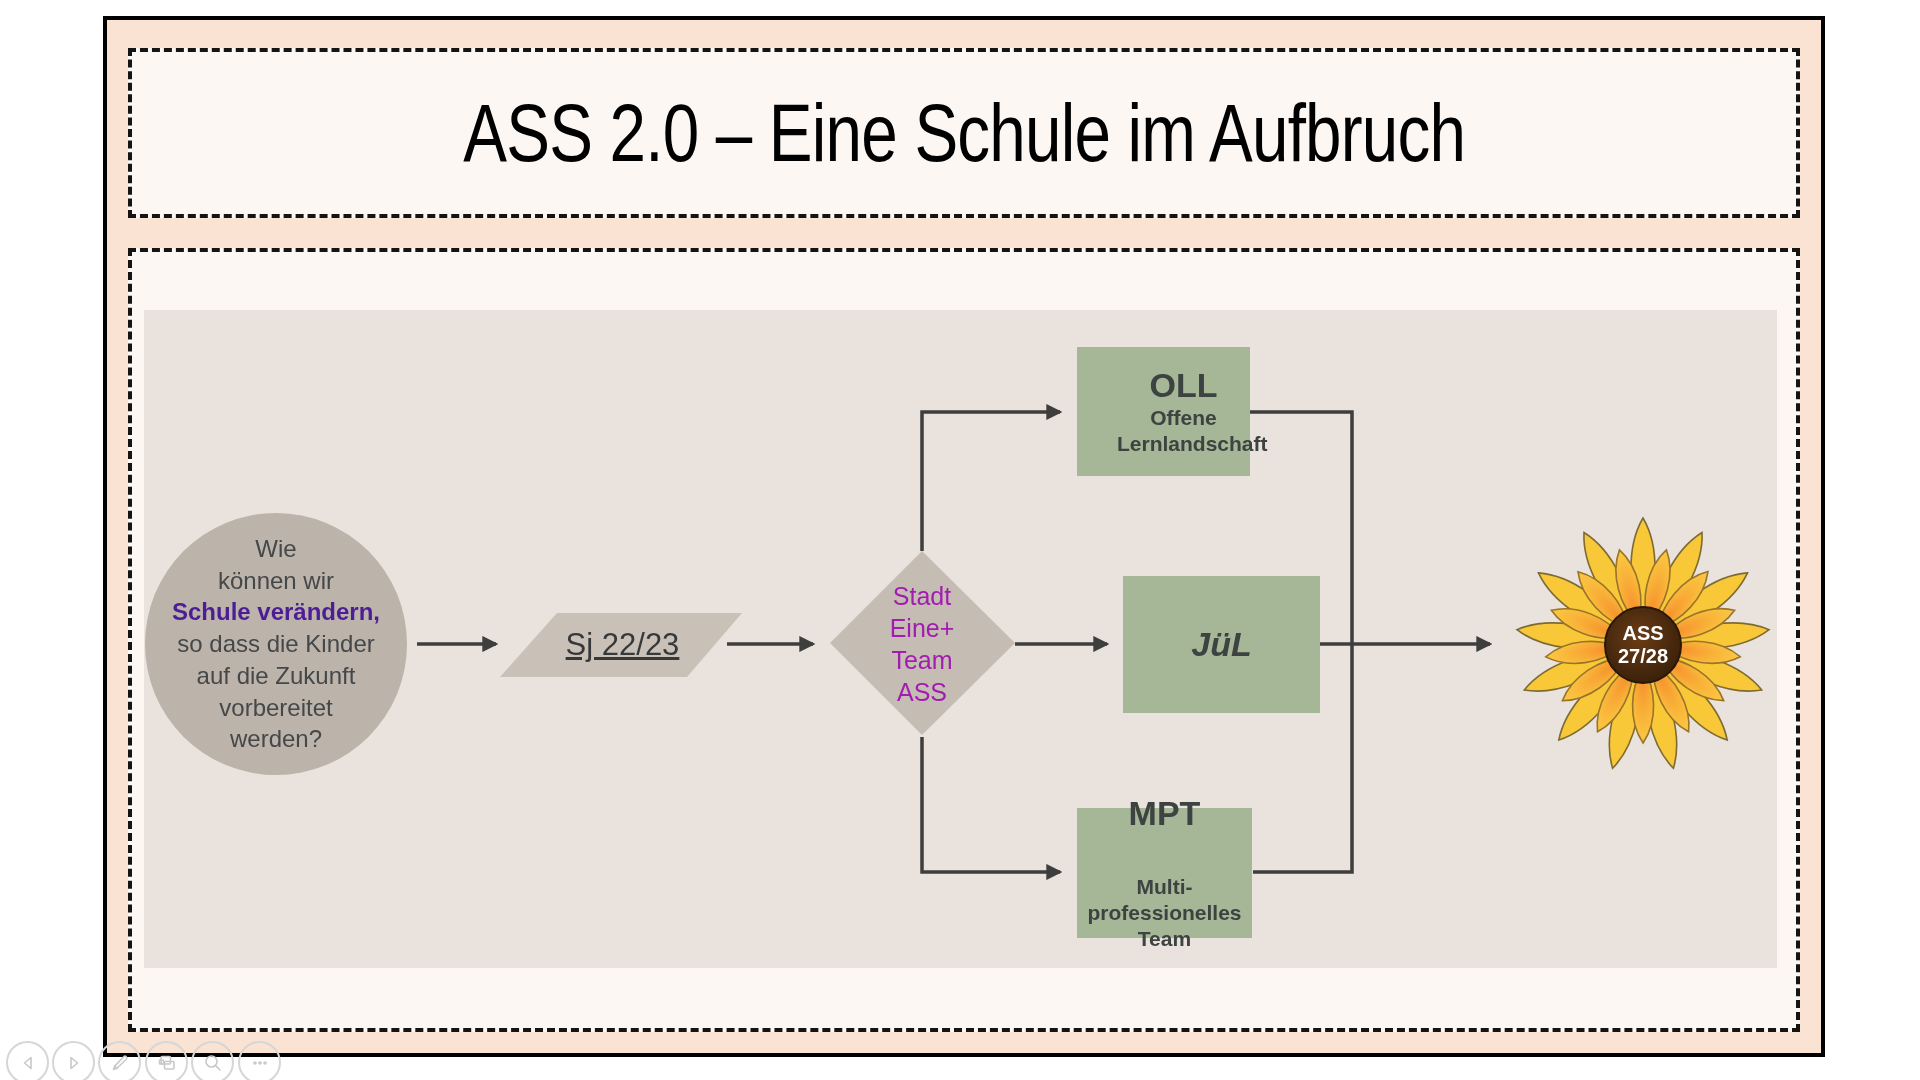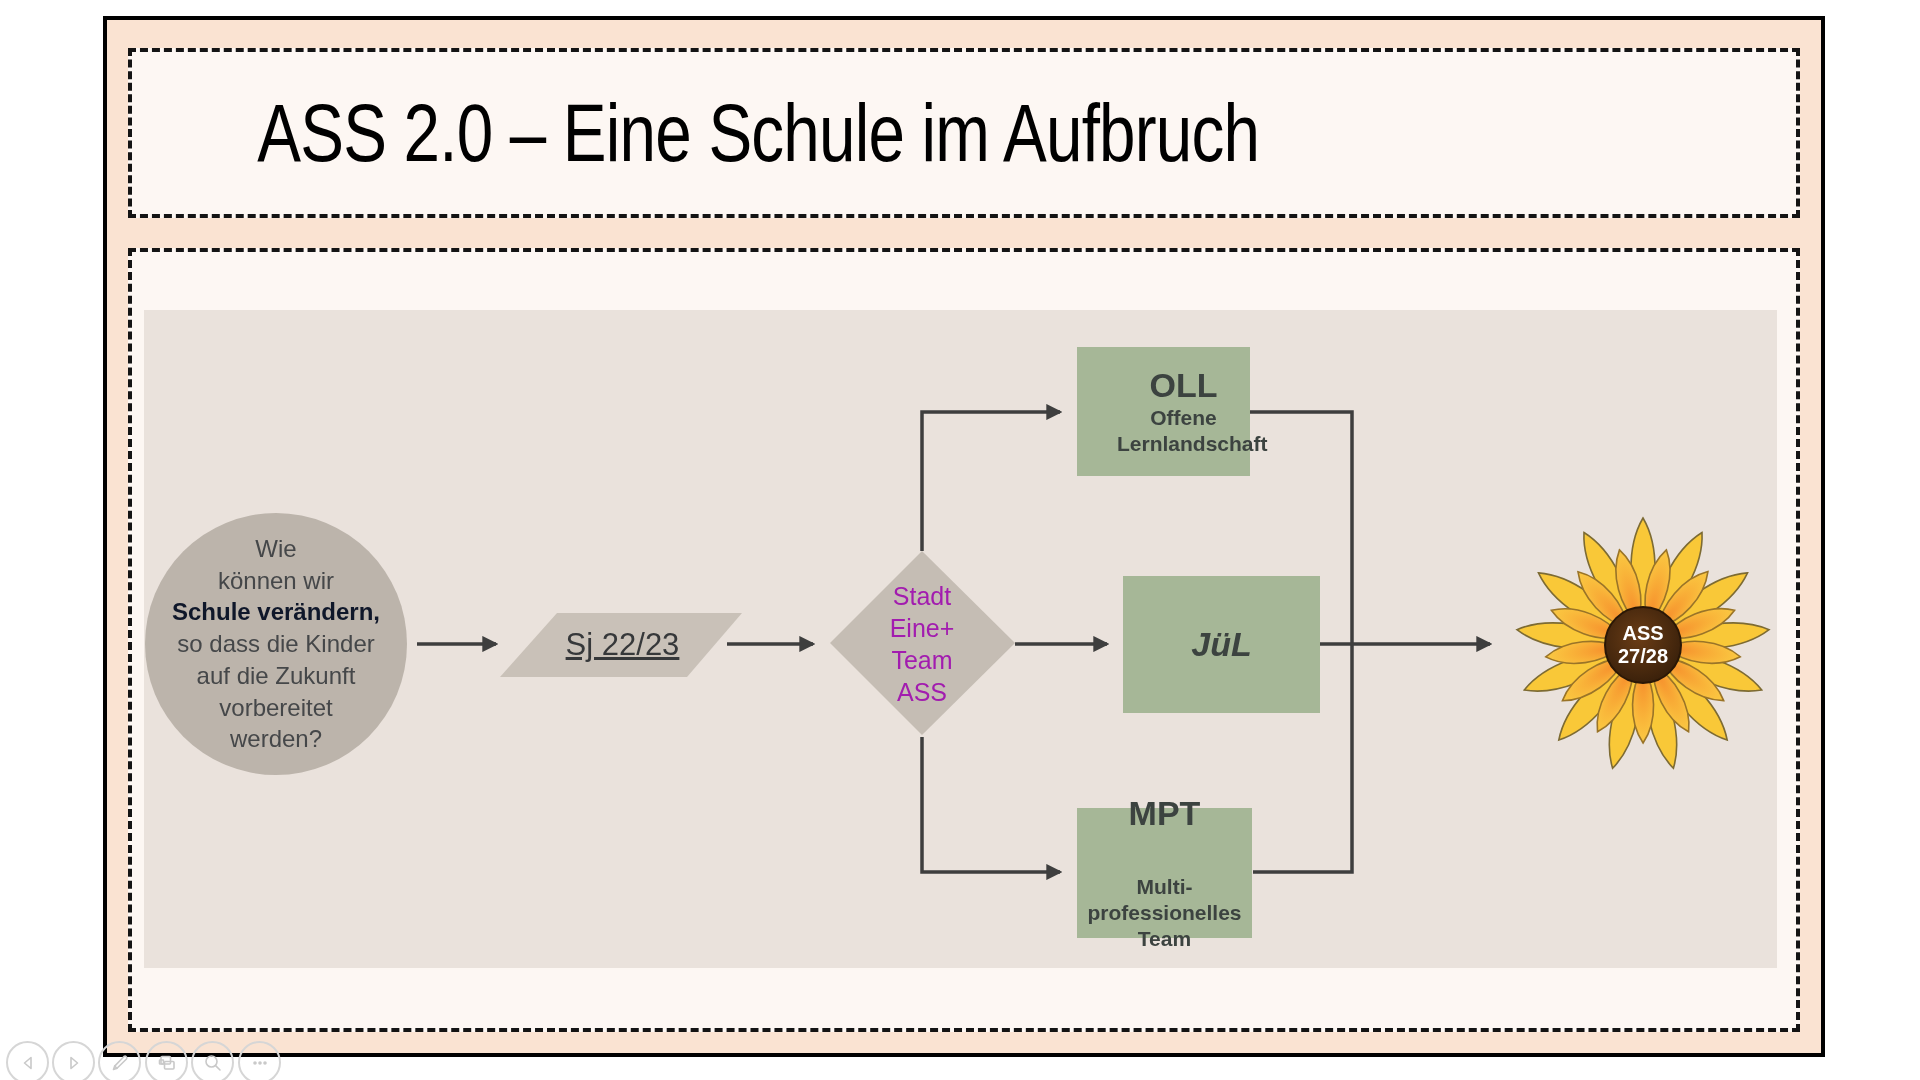--- a/index.html
+++ b/index.html
@@ -3,33 +3,33 @@
 <meta charset="utf-8">
 <style>
   html,body{margin:0;padding:0;background:#fff;}
   #app{position:relative;width:1920px;height:1080px;background:#ffffff;overflow:hidden;
        font-family:"Liberation Sans", sans-serif;color:#45474a;}
 
   
   .slide{position:absolute;left:103px;top:16px;width:1722px;height:1041px;
          box-sizing:border-box;background:#fae3d2;border:4px solid #000;}
   .dashed-box{position:absolute;box-sizing:border-box;border:4px dashed #141414;background:#fdf7f3;}
-  .title-box{left:128px;top:48px;width:1672px;height:170px;display:flex;align-items:center;justify-content:flex-start;}
+  .title-box{left:128px;top:48px;width:1672px;height:170px;display:flex;align-items:center;justify-content:center;}
   .content-box{left:128px;top:248px;width:1672px;height:784px;}
 
   .slide-title{font-size:82px;font-weight:500;color:#000;letter-spacing:-1px;white-space:nowrap;
                display:inline-block;transform:scaleX(0.8);}
 
   
   .diagram{position:absolute;left:144px;top:310px;width:1633px;height:658px;background:#eae2dc;}
 
   .q-circle{position:absolute;left:145px;top:513px;width:262px;height:262px;border-radius:50%;
             background:#bcb4ab;display:flex;align-items:center;justify-content:center;text-align:center;}
   .q-circle .txt{font-size:24px;line-height:1.32;color:#454749;}
-  .q-circle .txt b{color:#0f172a;}
+  .q-circle .txt b{color:#4c1d95;}
 
   .svg-overlay{position:absolute;left:144px;top:310px;width:1633px;height:658px;}
 
   .shape-label{position:absolute;text-align:center;color:#a21caf;}
   .milestone-label{left:545px;top:627px;width:155px;font-size:31px;color:#36383a;text-decoration:underline;}
   .decision-label{left:857px;top:580px;width:130px;font-size:25px;line-height:1.28;}
 
   .green-box{position:absolute;box-sizing:border-box;background:#a6b797;text-align:center;
              color:#3c4340;display:flex;flex-direction:column;justify-content:center;}
   .green-box .abbr{font-size:34px;font-weight:bold;line-height:1.15;}

